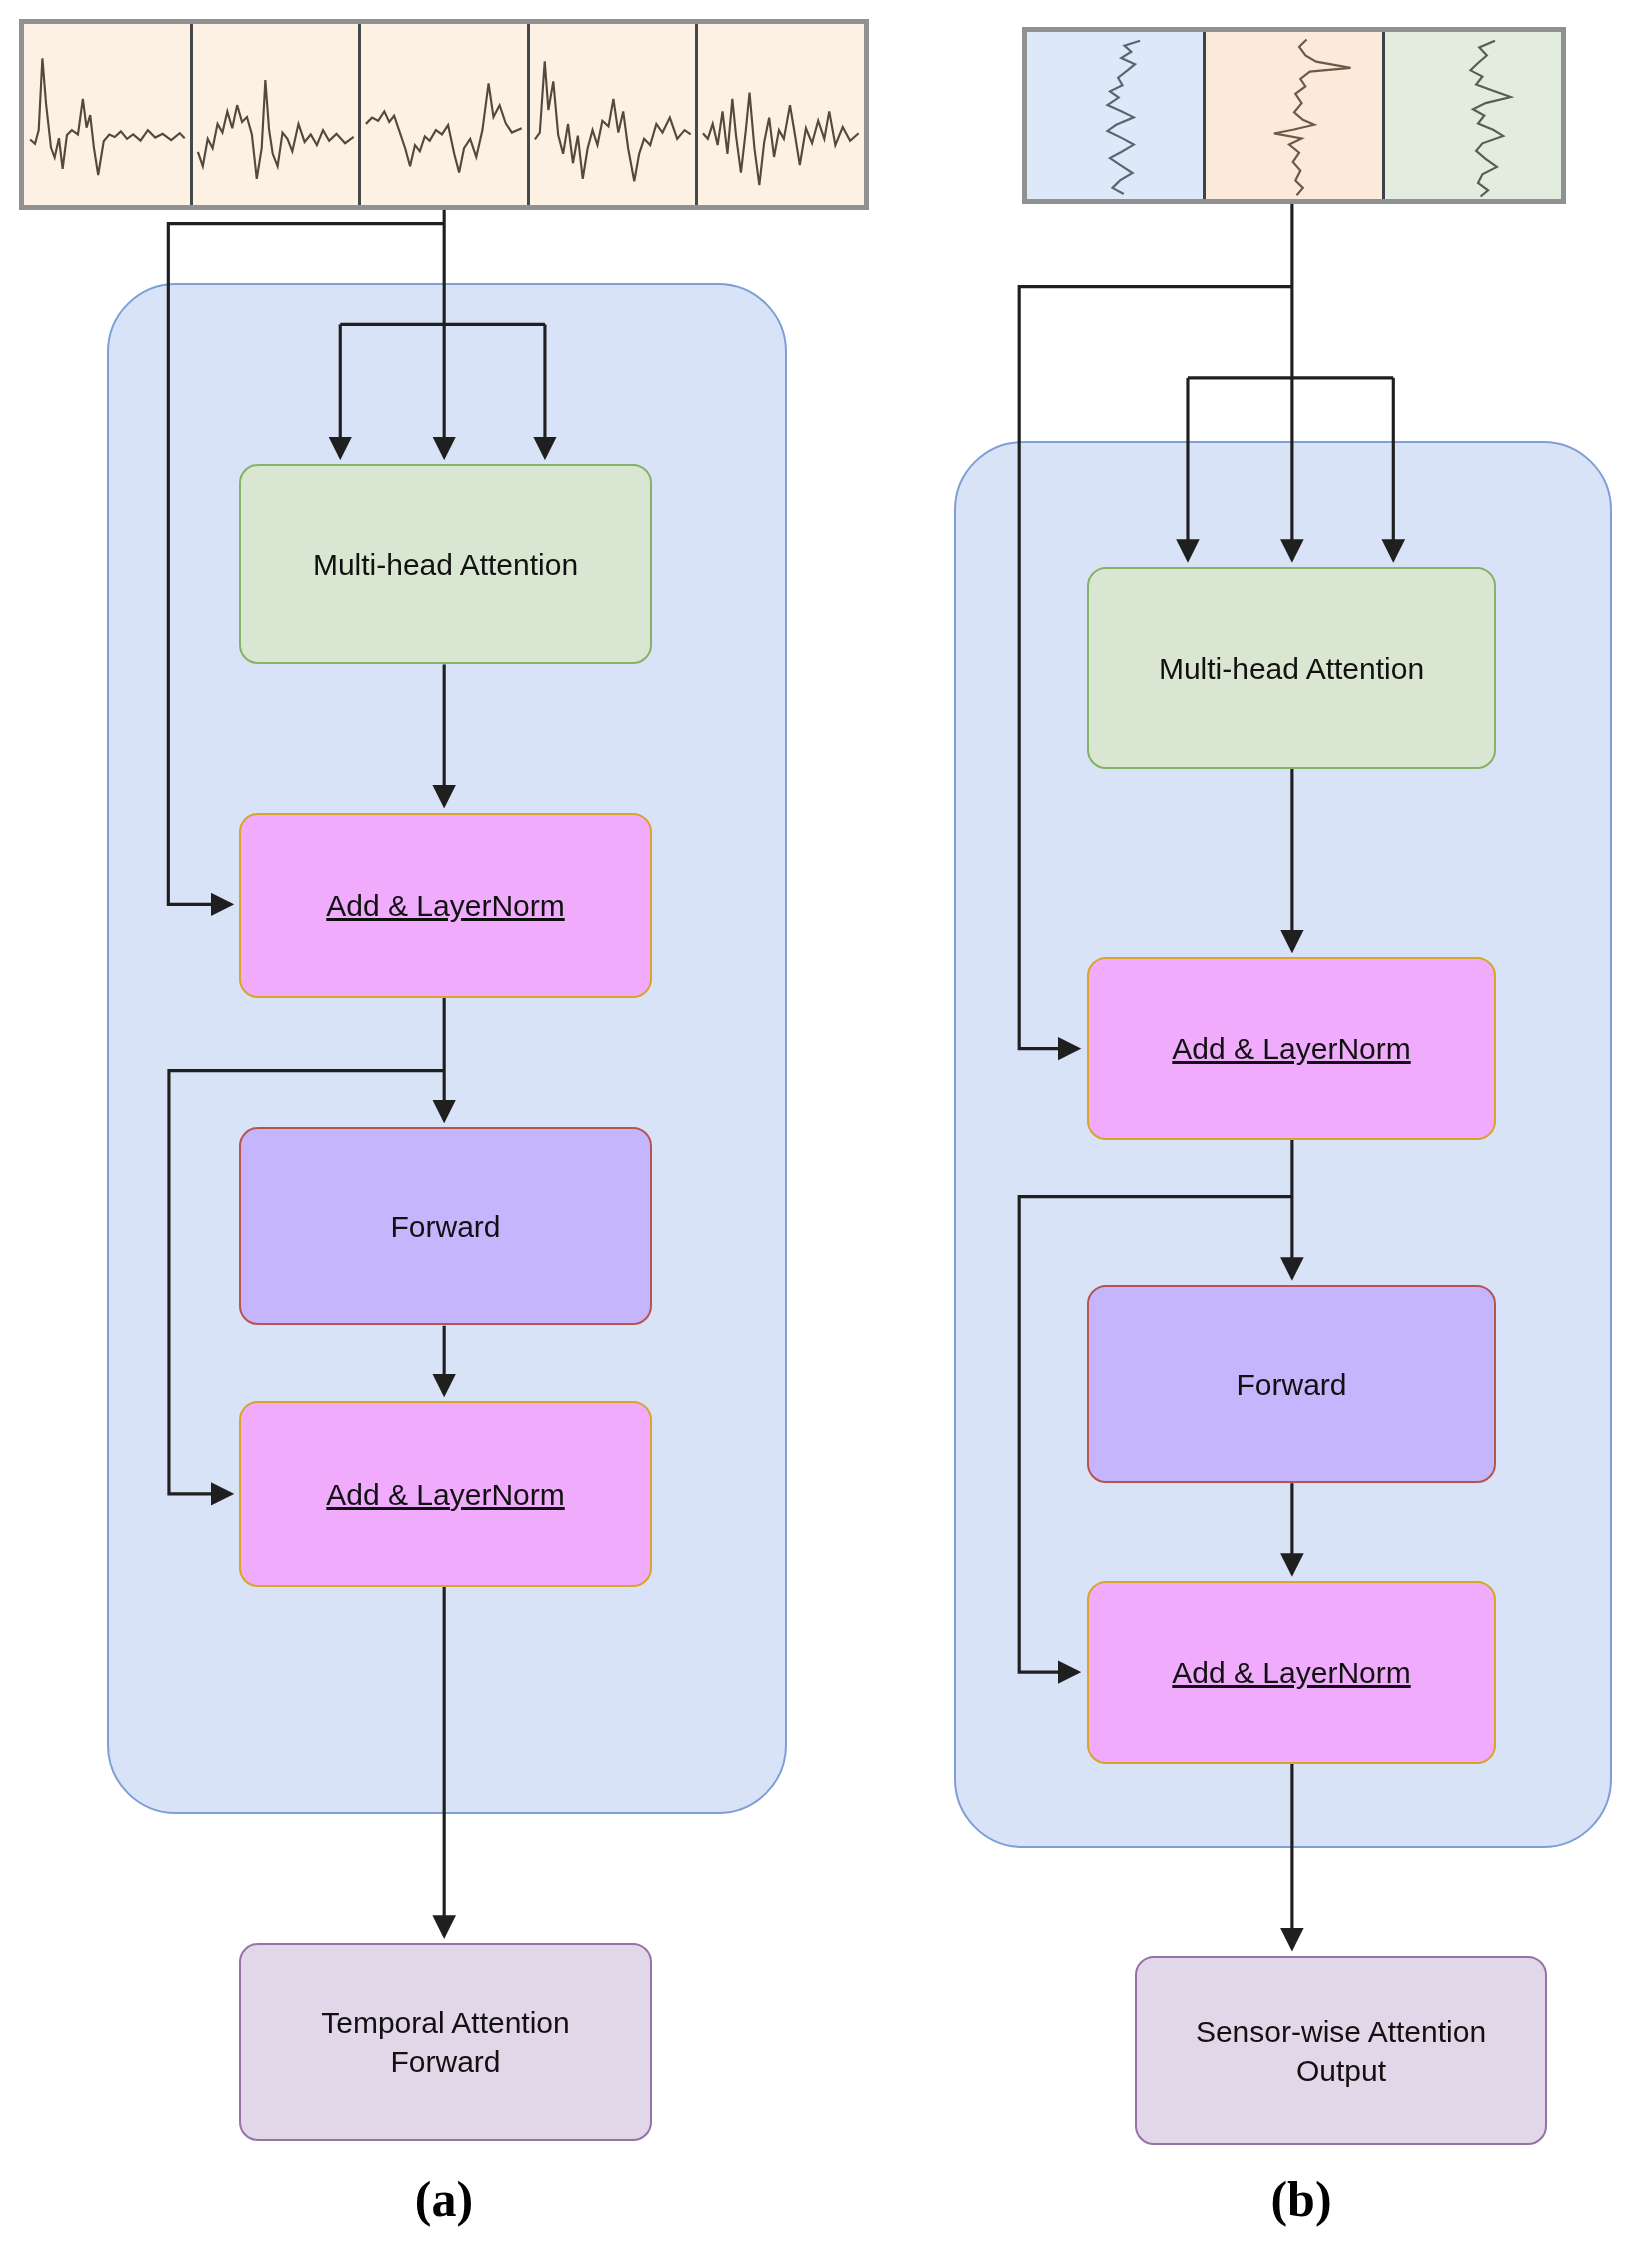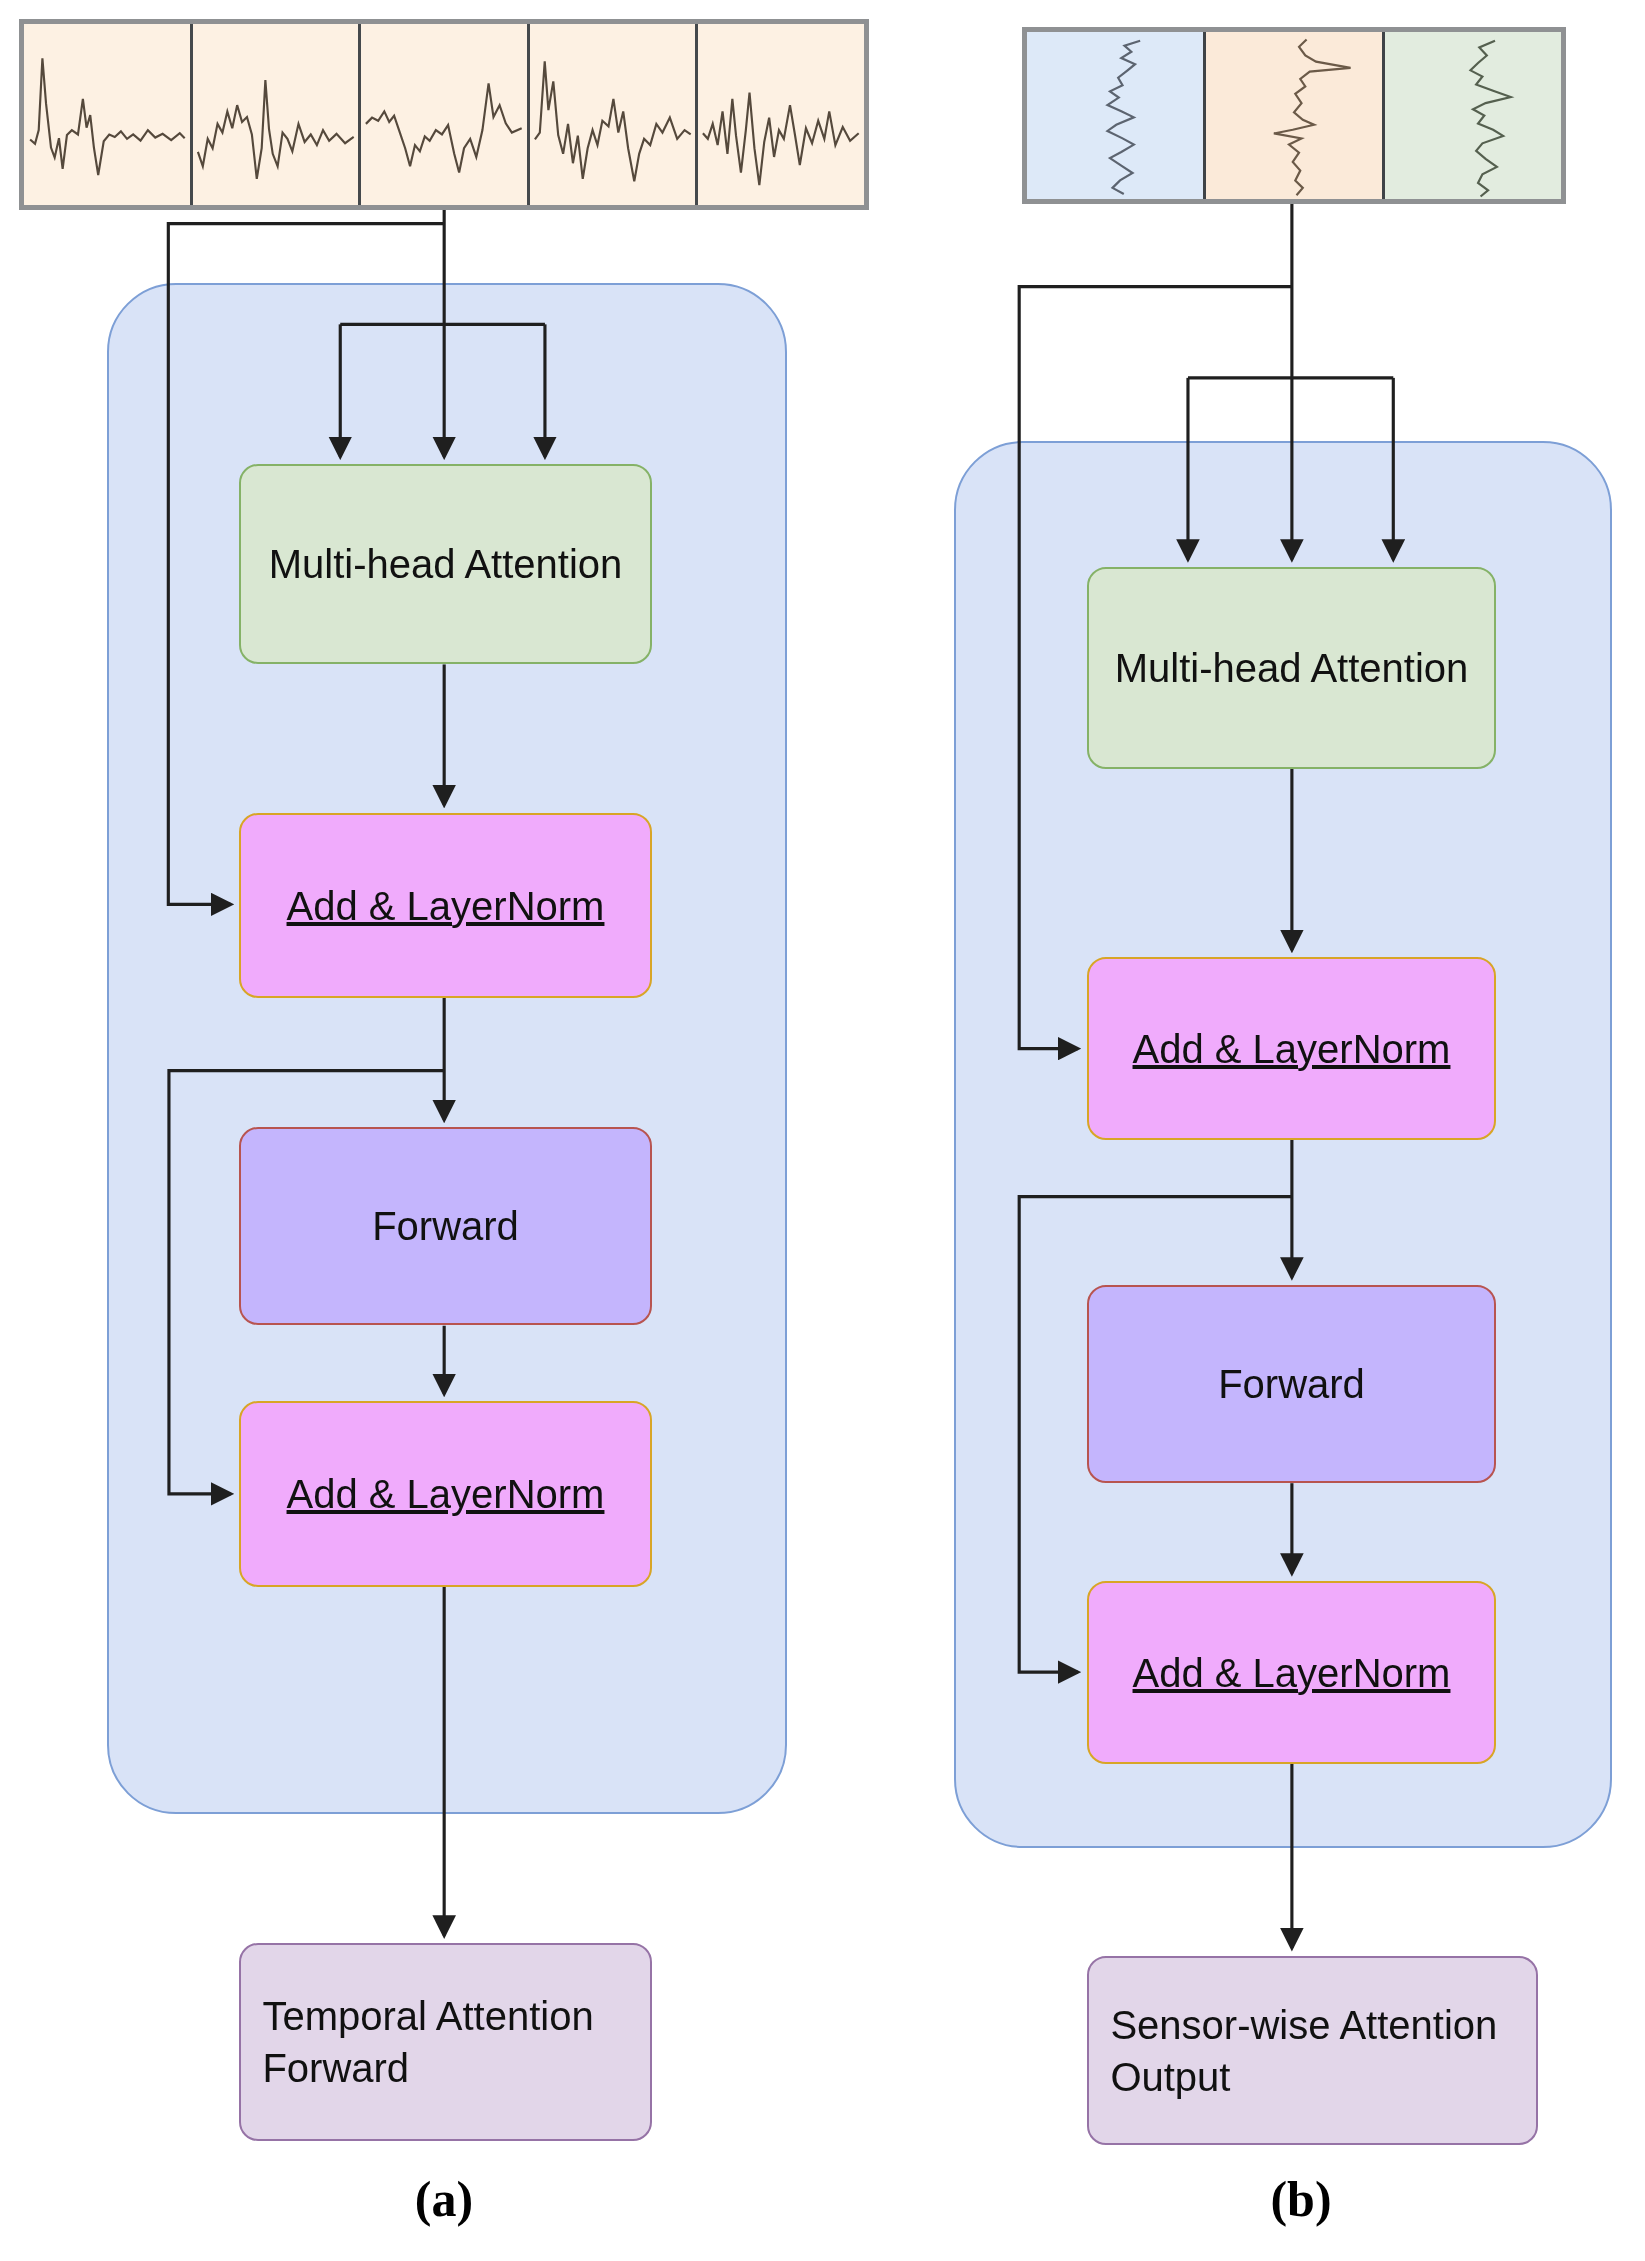--- a/index.html
+++ b/index.html
@@ -43,25 +43,25 @@
     z-index:0;
   }
 
   
   .wires{position:absolute;left:0;top:0;z-index:1;pointer-events:none;}
 
   
   .node{
     position:absolute;
     display:flex;align-items:center;justify-content:center;
-    text-align:left;
+    text-align:center;
     border-radius:19px;
     border:2.5px solid transparent;
     box-sizing:border-box;
-    font-size:40px;line-height:1.3;color:#111;
+    font-size:30px;line-height:1.3;color:#111;
     padding:0 21.4px;
     z-index:2;
   }
   .node.green {background:#d9e7d2;border-color:#85b267;}
   .node.orange{background:#f0abfc;border-color:#d8a526;text-decoration:underline;}
   .node.red   {background:#c4b5fd;border-color:#b85450;}
   .node.purple{background:#e2d6e9;border-color:#9673a6;}
 
   
   .caption{
@@ -164,19 +164,19 @@
   <div class="node green" style="left:239px;top:464px;width:413px;height:200px;">Multi-head Attention</div>
   <div class="node orange" style="left:239px;top:813px;width:413px;height:185px;">Add &amp; LayerNorm</div>
   <div class="node red" style="left:239px;top:1127px;width:413px;height:198px;">Forward</div>
   <div class="node orange" style="left:239px;top:1401px;width:413px;height:186px;">Add &amp; LayerNorm</div>
   <div class="node purple" style="left:239px;top:1943px;width:413px;height:198px;">Temporal Attention Forward</div>
 
   <div class="node green" style="left:1087px;top:567px;width:409px;height:202px;">Multi-head Attention</div>
   <div class="node orange" style="left:1087px;top:957px;width:409px;height:183px;">Add &amp; LayerNorm</div>
   <div class="node red" style="left:1087px;top:1285px;width:409px;height:198px;">Forward</div>
   <div class="node orange" style="left:1087px;top:1581px;width:409px;height:183px;">Add &amp; LayerNorm</div>
-  <div class="node purple" style="left:1087px;top:1956px;width:451px;height:189px;">Sensor-wise Attention Output</div>
+  <div class="node purple" style="left:1135px;top:1956px;width:412px;height:189px;">Sensor-wise Attention Output</div>
 
   <div class="caption" style="left:343px;top:2170px;">(a)</div>
   <div class="caption" style="left:1200px;top:2170px;">(b)</div>
 
 </div>
 
 
 </body></html>

